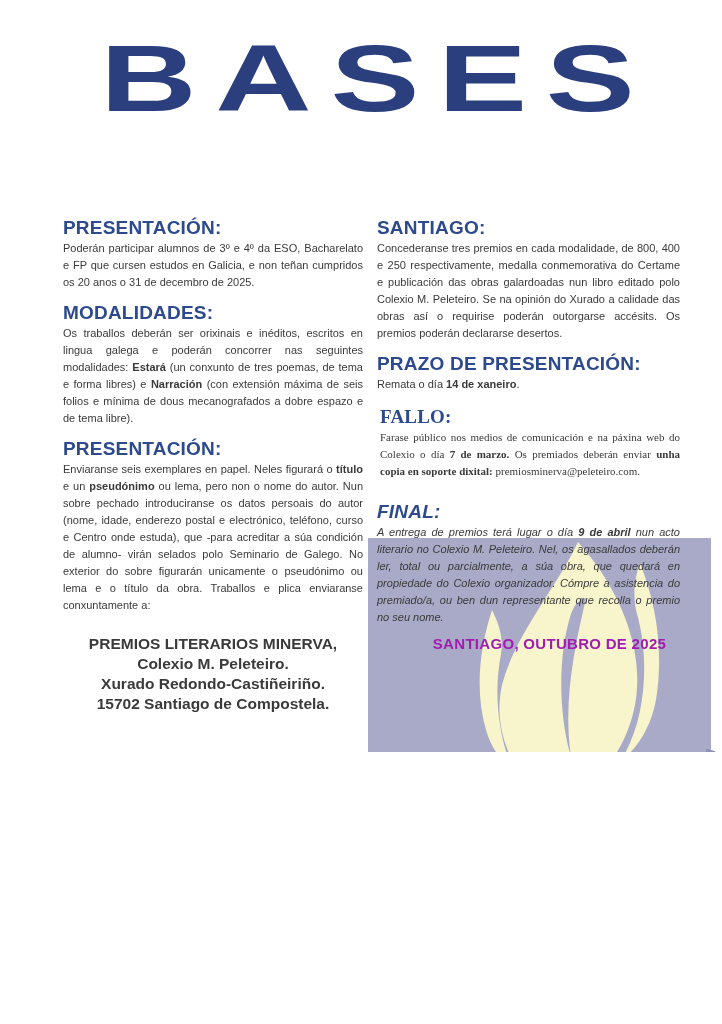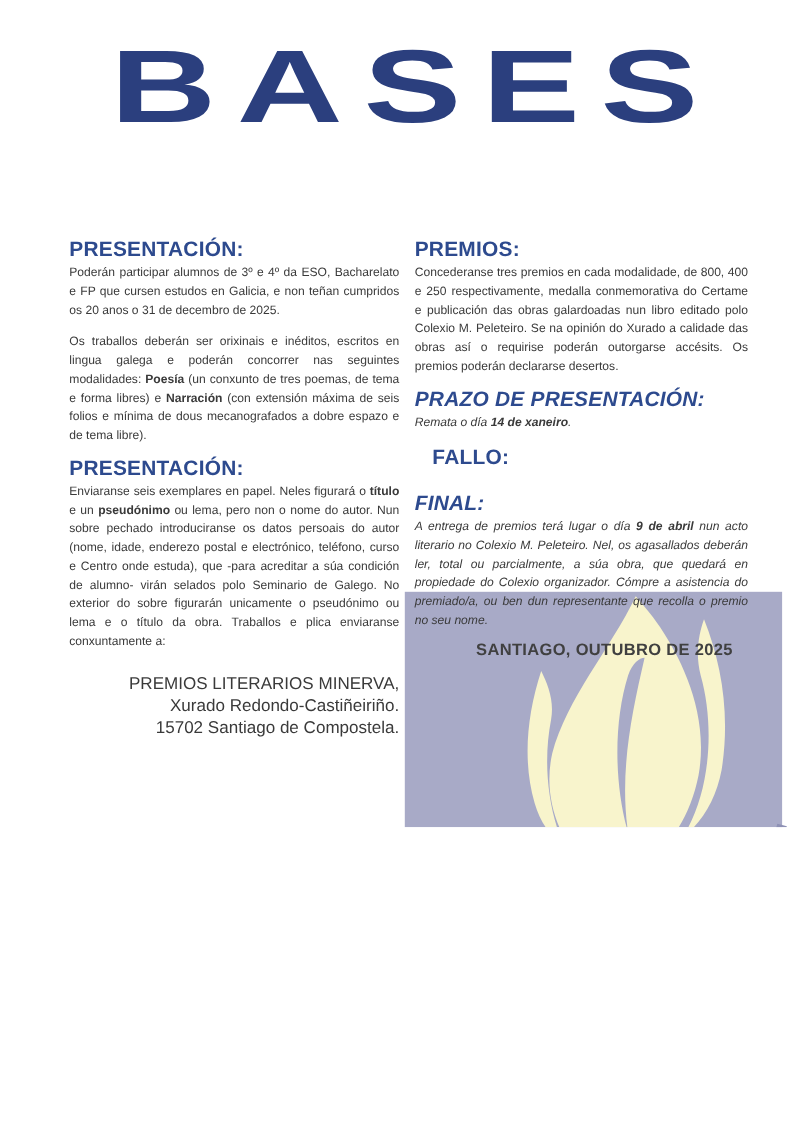--- a/index.html
+++ b/index.html
@@ -22,28 +22,28 @@
   .col-right{left:377px;width:303px;}
   h2.sec{
     font-size:19px;line-height:20px;font-weight:bold;margin:0 0 2px 0;
     color:var(--c-heading,#2d4a8e);letter-spacing:0.2px;
   }
   p.body{
     font-size:11px;line-height:17px;margin:0;
     color:var(--c-body,#3a3a3a);text-align:justify;
   }
   section{margin:0 0 12px 0;}
-  .sec-prazo{margin:6px 0 0 0;font-style:italic;}
-  .sec-fallo{margin:14px 0 0 16px;}
+  .sec-prazo{margin:6px 0 0 0;}
+  .sec-fallo{margin:14px 0 0 3px;font-family:Liberation Serif, serif;}
   .sec-final{margin:22px 0 0 0;font-style:italic;}
   .address{margin-top:20px;}
-  .address p{font-size:15.5px;line-height:20px;margin:0;color:var(--c-body,#3a3a3a);text-align:right;}
+  .address p{font-size:15.5px;line-height:20px;margin:0;color:var(--c-body,#3a3a3a);text-align:center;font-weight:bold;}
   .footer{
     margin:8px 0 0 -9px;width:343px;text-align:center;text-indent:20px;
-    font-weight:bold;font-size:15px;line-height:20px;color:#404040;letter-spacing:0.3px;
+    font-weight:bold;font-size:15px;line-height:20px;color:#a21caf;letter-spacing:0.3px;
   }
 </style>
 </head>
 <body>
 
 <div class="page">
 
   <h1 class="title">BASES</h1>
 
   <svg class="graphic" width="722" height="1024" viewBox="0 0 722 1024" aria-hidden="true">
@@ -57,45 +57,48 @@
     <path d="M492,610 C479,650 475,692 486,730 C491,747 499,759 512,768 C497,731 494,690 501,654 C504,637 498,622 492,610 Z" class="fc"></path>
     <path d="M586,598 C574,650 563,702 571,757 C558,712 558,655 571,614 C575,603 581,598 586,598 Z" class="pv"></path>
   </svg>
 
   <div class="col col-left">
     <section>
       <h2 class="sec">PRESENTACIÓN:</h2>
       <p class="body">Poderán participar alumnos de 3º e 4º da ESO, Bacharelato e FP que cursen estudos en Galicia, e non teñan cumpridos os 20 anos o 31 de decembro de 2025.</p>
     </section>
     <section>
-      <p class="body">Os traballos deberán ser orixinais e inéditos, escritos en lingua galega e poderán concorrer nas seguintes modalidades: <b>Poesía</b> (un conxunto de tres poemas, de tema e forma libres) e <b>Narración</b> (con extensión máxima de seis folios e mínima de dous mecanografados a dobre espazo e de tema libre).</p>
+      <h2 class="sec">MODALIDADES:</h2>
+      <p class="body">Os traballos deberán ser orixinais e inéditos, escritos en lingua galega e poderán concorrer nas seguintes modalidades: <b>Estará</b> (un conxunto de tres poemas, de tema e forma libres) e <b>Narración</b> (con extensión máxima de seis folios e mínima de dous mecanografados a dobre espazo e de tema libre).</p>
     </section>
     <section>
       <h2 class="sec">PRESENTACIÓN:</h2>
       <p class="body">Enviaranse seis exemplares en papel. Neles figurará o <b>título</b> e un <b>pseudónimo</b> ou lema, pero non o nome do autor. Nun sobre pechado introduciranse os datos persoais do autor (nome, idade, enderezo postal e electrónico, teléfono, curso e Centro onde estuda), que -para acreditar a súa condición de alumno- virán selados polo Seminario de Galego. No exterior do sobre figurarán unicamente o pseudónimo ou lema e o título da obra. Traballos e plica enviaranse conxuntamente a:</p>
       <div class="address">
         <p>PREMIOS LITERARIOS MINERVA,</p>
+        <p>Colexio M. Peleteiro.</p>
         <p>Xurado Redondo-Castiñeiriño.</p>
         <p>15702 Santiago de Compostela.</p>
       </div>
     </section>
   </div>
 
   <div class="col col-right">
     <section>
-      <h2 class="sec">PREMIOS:</h2>
+      <h2 class="sec">SANTIAGO:</h2>
       <p class="body">Concederanse tres premios en cada modalidade, de 800, 400 e 250 respectivamente, medalla conmemorativa do Certame e publicación das obras galardoadas nun libro editado polo Colexio M. Peleteiro. Se na opinión do Xurado a calidade das obras así o requirise poderán outorgarse accésits. Os premios poderán declararse desertos.</p>
     </section>
 
     <section class="sec-prazo">
       <h2 class="sec">PRAZO DE PRESENTACIÓN:</h2>
       <p class="body">Remata o día <b>14 de xaneiro</b>.</p>
     </section>
     <section class="sec-fallo">
       <h2 class="sec">FALLO:</h2>
+      <p class="body">Farase público nos medios de comunicación e na páxina web do Colexio o día <b>7 de marzo.</b> Os premiados deberán enviar <b>unha copia en soporte dixital:</b> premiosminerva@peleteiro.com.</p>
     </section>
     <section class="sec-final">
       <h2 class="sec">FINAL:</h2>
       <p class="body">A entrega de premios terá lugar o día <b>9 de abril</b> nun acto literario no Colexio M. Peleteiro. Nel, os agasallados deberán ler, total ou parcialmente, a súa obra, que quedará en propiedade do Colexio organizador. Cómpre a asistencia do premiado/a, ou ben dun representante que recolla o premio no seu nome.</p>
     </section>
 
     <div class="footer">SANTIAGO, OUTUBRO DE 2025</div>
   </div>
 
 </div>

